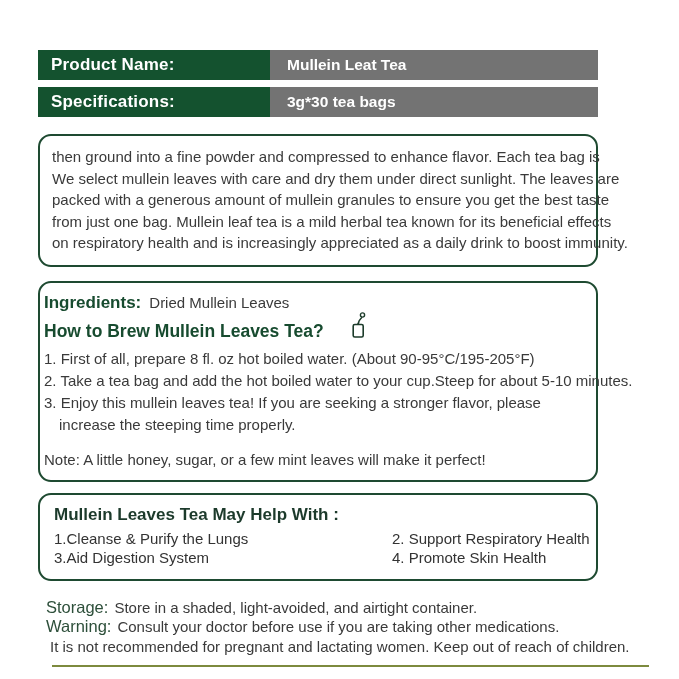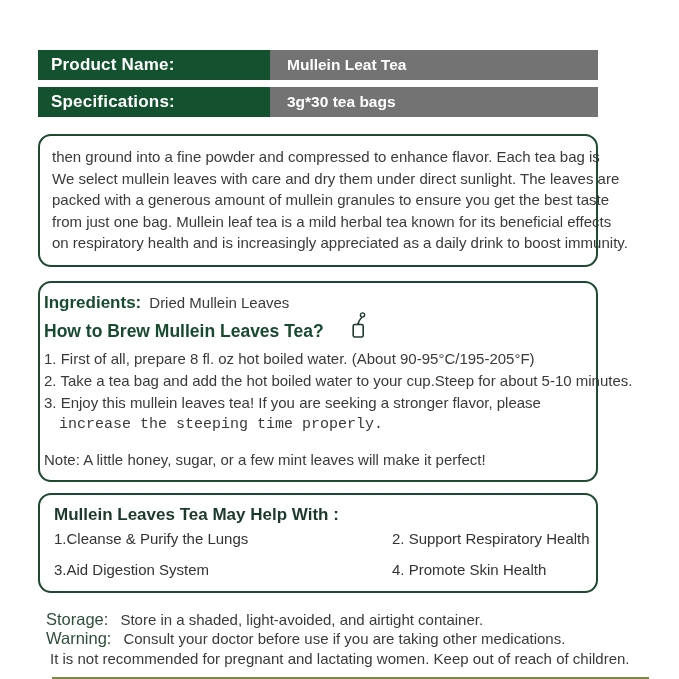--- a/index.html
+++ b/index.html
@@ -34,35 +34,35 @@
   }
 
   .box-brew { margin-top:14px; padding:7px 12px 9px 4px; }
   .ing-line { line-height:25px; white-space:nowrap; }
   .ing-label { font-size:17px; font-weight:bold; color:#174b2f; }
   .ing-value { font-size:15px; color:#3a3a3a; margin-left:8px; }
   .brew-title-row { display:flex; align-items:center; line-height:26px; }
   .brew-title { font-size:17.5px; font-weight:bold; color:#174b2f; white-space:nowrap; }
   .teabag { margin-left:26px; margin-top:-3px; }
   .brew-step { font-size:15px; line-height:22px; color:#3a3a3a; white-space:nowrap; }
-  .brew-step.indent { padding-left:15px;font-family:Liberation Mono, monospace; }
+  .brew-step.indent { padding-left:15px; }
   .brew-note { font-size:15px; line-height:23px; color:#3a3a3a; white-space:nowrap;margin-top:12px; }
 
   .box-benefits { margin-top:11px; padding:8px 14px 11px 14px; }
   .benefits-title { font-size:17px; font-weight:bold; color:#1c3a2b; line-height:24px; white-space:nowrap; }
   .benefits-grid {
-    display:grid; grid-template-columns:338px 1fr; row-gap:12px; margin-top:2px;
+    display:grid; grid-template-columns:338px 1fr; row-gap:0; margin-top:2px;
   }
   .benefit-item { font-size:15px; line-height:19.5px; color:#333; white-space:nowrap; }
 
   
   .footer { margin-top:17px; padding-left:8px; }
   .footer-line { line-height:19.5px; white-space:nowrap; }
   .footer-label { font-size:16.5px; color:#2d4f3a; }
-  .footer-text { font-size:15px; color:#3a3a3a; margin-left:12px; }
+  .footer-text { font-size:15px; color:#3a3a3a; margin-left:6px; }
   .footer-cont { padding-left:4px; }
   .footer-rule {
     margin-top:9px; margin-left:6px; width:597px; height:0;
     border-top:2px solid #7d8a3e;
   }
 </style>
 </head>
 <body>
 
 <div class="page">

